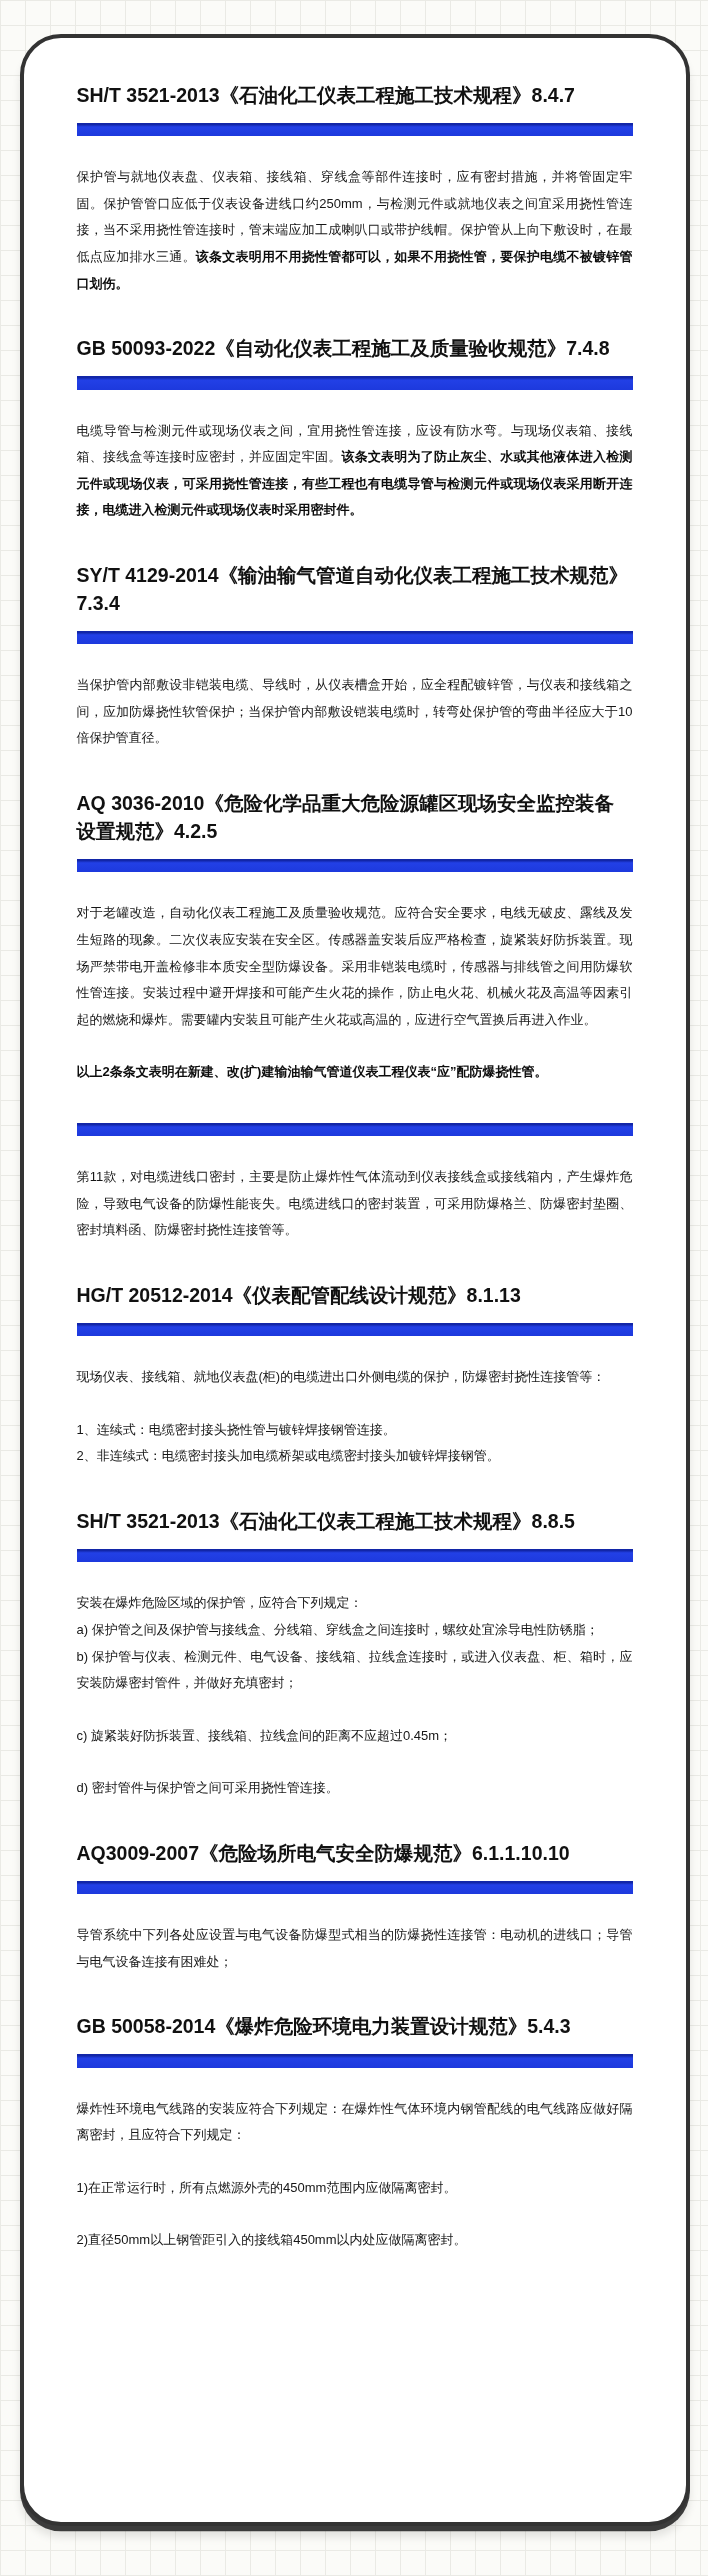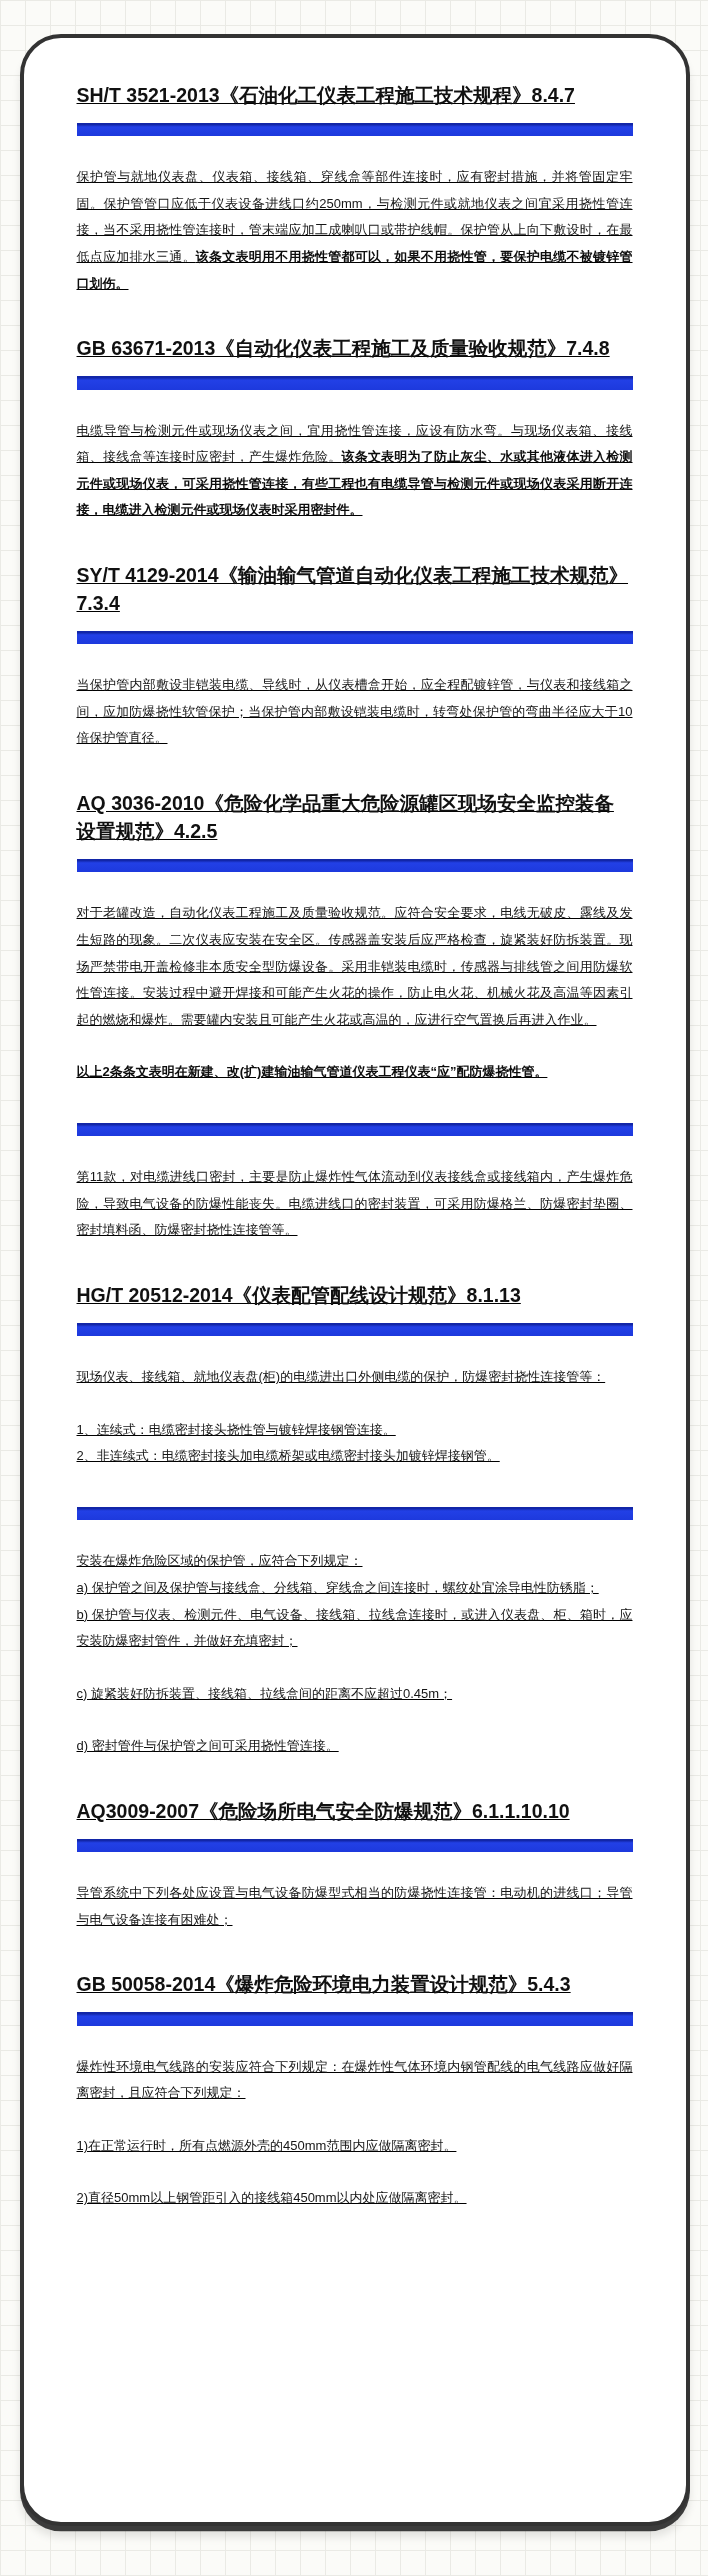--- a/index.html
+++ b/index.html
@@ -21,21 +21,21 @@
   .card {
     width: 670px;
     margin: 34px auto 0 auto;
     min-height: 2492px;
     background: #ffffff;
     border: 4.4px solid #333333;
     border-radius: 41px;
     box-shadow: 0 5.3px 0 #3c3c3c, 0 10.6px 8.9px rgba(0,0,0,0.10);
     padding: 43px 53px 39px 53px;
   }
-  .sec { margin-bottom: 37px; text-decoration: underline; }
+  .sec { margin-bottom: 37px; }
   .sec:last-child { margin-bottom: 0; }
   .sec h2 {
     margin: 0;
     font-size: 19.5px;
     line-height: 28px;
     font-weight: 700;
     color: #111111;
     letter-spacing: 0;
   }
   .bar {
@@ -59,23 +59,23 @@
 <body>
 
 <div class="card">
   <div id="sections">
       <section class="sec">
         <h2>SH/T 3521-2013《石油化工仪表工程施工技术规程》8.4.7</h2>
         <div class="bar"></div>
         <p><span>保护管与就地仪表盘、仪表箱、接线箱、穿线盒等部件连接时，应有密封措施，并将管固定牢固。保护管管口应低于仪表设备进线口约250mm，与检测元件或就地仪表之间宜采用挠性管连接，当不采用挠性管连接时，管末端应加工成喇叭口或带护线帽。保护管从上向下敷设时，在最低点应加排水三通。</span><span class="b">该条文表明用不用挠性管都可以，如果不用挠性管，要保护电缆不被镀锌管口划伤。</span></p>
       </section>
       <section class="sec">
-        <h2>GB 63671-2013《自动化仪表工程施工及质量验收规范》7.4.8</h2>
+        <h2>GB 50093-2022《自动化仪表工程施工及质量验收规范》7.4.8</h2>
         <div class="bar"></div>
-        <p><span>电缆导管与检测元件或现场仪表之间，宜用挠性管连接，应设有防水弯。与现场仪表箱、接线箱、接线盒等连接时应密封，产生爆炸危险。</span><span class="b">该条文表明为了防止灰尘、水或其他液体进入检测元件或现场仪表，可采用挠性管连接，有些工程也有电缆导管与检测元件或现场仪表采用断开连接，电缆进入检测元件或现场仪表时采用密封件。</span></p>
+        <p><span>电缆导管与检测元件或现场仪表之间，宜用挠性管连接，应设有防水弯。与现场仪表箱、接线箱、接线盒等连接时应密封，并应固定牢固。</span><span class="b">该条文表明为了防止灰尘、水或其他液体进入检测元件或现场仪表，可采用挠性管连接，有些工程也有电缆导管与检测元件或现场仪表采用断开连接，电缆进入检测元件或现场仪表时采用密封件。</span></p>
       </section>
       <section class="sec">
         <h2>SY/T 4129-2014《输油输气管道自动化仪表工程施工技术规范》7.3.4</h2>
         <div class="bar"></div>
         <p><span>当保护管内部敷设非铠装电缆、导线时，从仪表槽盒开始，应全程配镀锌管，与仪表和接线箱之间，应加防爆挠性软管保护；当保护管内部敷设铠装电缆时，转弯处保护管的弯曲半径应大于10倍保护管直径。</span></p>
       </section>
       <section class="sec">
         <h2>AQ 3036-2010《危险化学品重大危险源罐区现场安全监控装备设置规范》4.2.5</h2>
         <div class="bar"></div>
         <p><span>对于老罐改造，自动化仪表工程施工及质量验收规范。应符合安全要求，电线无破皮、露线及发生短路的现象。二次仪表应安装在安全区。传感器盖安装后应严格检查，旋紧装好防拆装置。现场严禁带电开盖检修非本质安全型防爆设备。采用非铠装电缆时，传感器与排线管之间用防爆软性管连接。安装过程中避开焊接和可能产生火花的操作，防止电火花、机械火花及高温等因素引起的燃烧和爆炸。需要罐内安装且可能产生火花或高温的，应进行空气置换后再进入作业。</span></p>
@@ -86,20 +86,21 @@
         <p><span>第11款，对电缆进线口密封，主要是防止爆炸性气体流动到仪表接线盒或接线箱内，产生爆炸危险，导致电气设备的防爆性能丧失。电缆进线口的密封装置，可采用防爆格兰、防爆密封垫圈、密封填料函、防爆密封挠性连接管等。</span></p>
       </section>
       <section class="sec">
         <h2>HG/T 20512-2014《仪表配管配线设计规范》8.1.13</h2>
         <div class="bar"></div>
         <p><span>现场仪表、接线箱、就地仪表盘(柜)的电缆进出口外侧电缆的保护，防爆密封挠性连接管等：</span></p>
         <p><span>1、连续式：电缆密封接头挠性管与镀锌焊接钢管连接。
 2、非连续式：电缆密封接头加电缆桥架或电缆密封接头加镀锌焊接钢管。</span></p>
       </section>
       <section class="sec">
+        <h2>SH/T 3521-2013《石油化工仪表工程施工技术规程》8.8.5</h2>
         <div class="bar"></div>
         <p><span>安装在爆炸危险区域的保护管，应符合下列规定：
 a) 保护管之间及保护管与接线盒、分线箱、穿线盒之间连接时，螺纹处宜涂导电性防锈脂；
 b) 保护管与仪表、检测元件、电气设备、接线箱、拉线盒连接时，或进入仪表盘、柜、箱时，应安装防爆密封管件，并做好充填密封；</span></p>
         <p><span>c) 旋紧装好防拆装置、接线箱、拉线盒间的距离不应超过0.45m；</span></p>
         <p><span>d) 密封管件与保护管之间可采用挠性管连接。</span></p>
       </section>
       <section class="sec">
         <h2>AQ3009-2007《危险场所电气安全防爆规范》6.1.1.10.10</h2>
         <div class="bar"></div>

